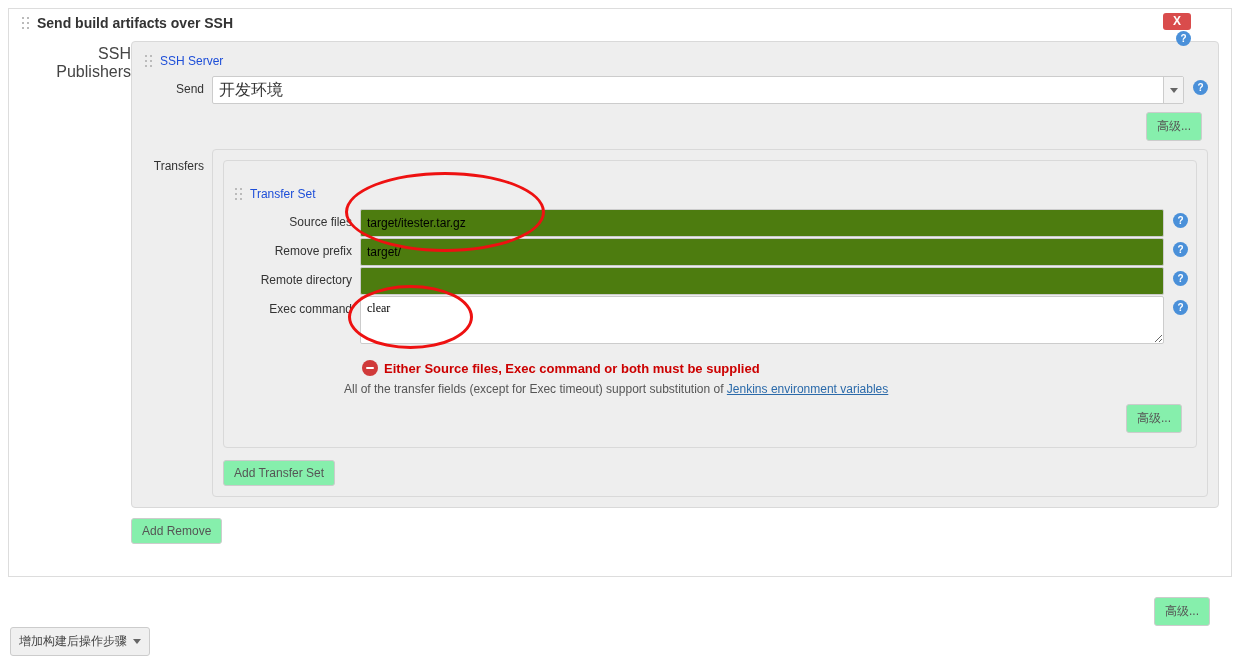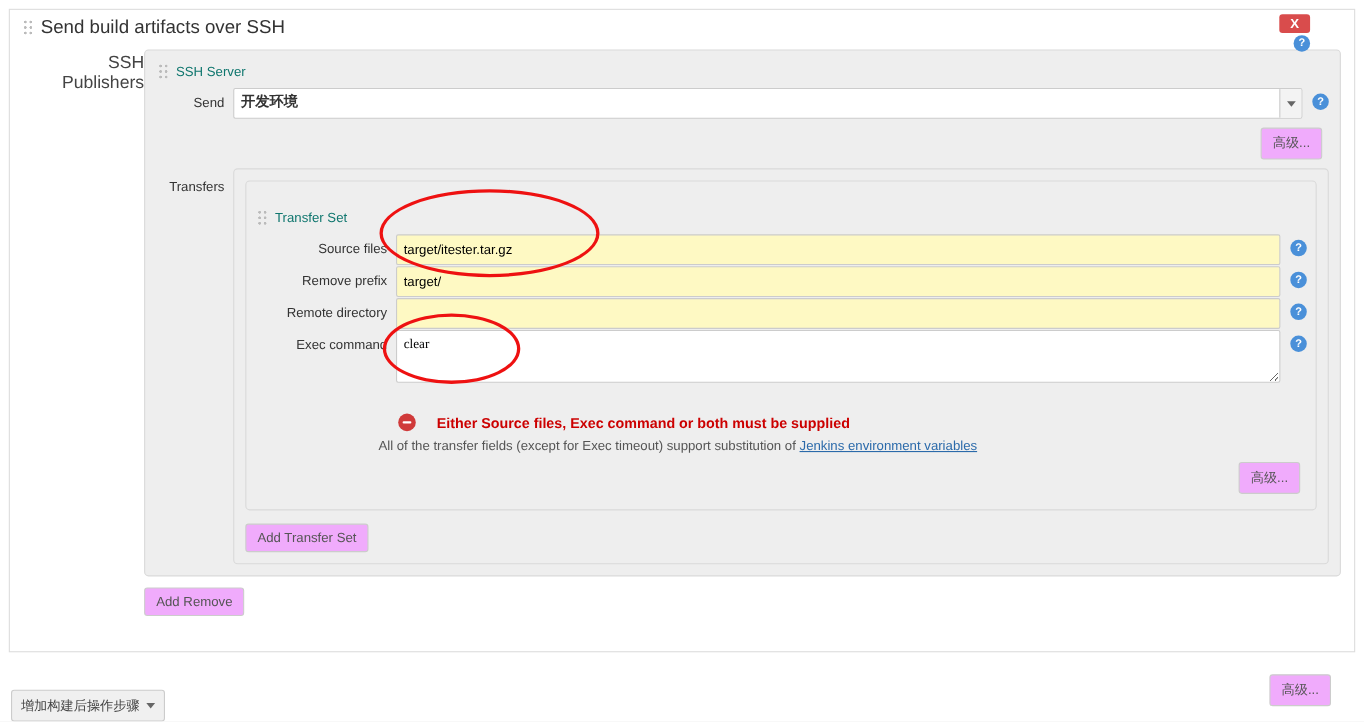--- a/index.html
+++ b/index.html
@@ -46,22 +46,22 @@
     background: #4a90d9;
     color: #fff;
     font-size: 10px;
     font-weight: bold;
     display: inline-flex;
     align-items: center;
     justify-content: center;
     cursor: pointer;
   }
   .section-header {
-    font-weight: normal;
-    font-size: 17px;
+    font-weight: bold;
+    font-size: 14px;
     padding: 6px 12px;
     display: flex;
     align-items: center;
     gap: 6px;
   }
   .drag-dots {
     width: 10px;
     height: 14px;
     background:
       radial-gradient(circle at 2px 2px, #bbb 1px, transparent 1.5px),
@@ -86,21 +86,21 @@
   }
   .right-content {
     flex: 1;
   }
   .sub-header {
     font-size: 12px;
     padding: 2px 2px 8px 2px;
     display: flex;
     align-items: flex-end;
     gap: 6px;
-    color: #0f766e;
+    color: #1d4ed8;
   }
   .field-row {
     display: flex;
     align-items: flex-start;
     margin-bottom: 1px;
     position: relative;
   }
   .field-label {
     width: 70px;
     text-align: right;
@@ -119,33 +119,33 @@
     gap: 8px;
     padding-right: 24px;
   }
   .text-input {
     flex: 1;
     height: 28px;
     border: 1px solid #ccc;
     border-radius: 2px;
     padding: 4px 6px;
     font-size: 12px;
-    background: #fef9c3;
+    background: #4d7c0f;
   }
   .select-input {
     flex: 1;
     height: 28px;
     border: 1px solid #ccc;
     border-radius: 2px;
     padding: 2px 6px;
-    font-size: 13px;
+    font-size: 16px;
     background: #fff;
     display: flex;
+    align-items: center;
     position: relative;
-    font-weight: bold;
   }
   .select-arrow {
     position: absolute;
     right: 0;
     top: 0;
     bottom: 0;
     width: 20px;
     border-left: 1px solid #ccc;
     background: #f3f3f3;
     display: flex;
@@ -168,21 +168,21 @@
     background: #fff;
     resize: both;
     font-family: Liberation Serif, serif;
   }
   .right-help {
     position: absolute;
     right: 0px;
     top: 4px;
   }
   .btn {
-    background: #f0abfc;
+    background: #86efac;
     border: 1px solid #ccc;
     border-radius: 3px;
     padding: 5px 10px;
     font-size: 12px;
     color: #555;
     cursor: pointer;
   }
   .btn-row-right {
     display: flex;
     justify-content: flex-end;
@@ -197,22 +197,22 @@
   }
   .transfer-set {
     background: #eee;
     border: 1px solid #d9d9d9;
     border-radius: 4px;
     padding: 24px 8px 14px 8px;
   }
   .error-row {
     display: flex;
     align-items: center;
-    gap: 19px;
-    margin-top: 28px;
+    gap: 6px;
+    margin-top: 16px;
     margin-left: 130px;
     color: #c00;
     font-weight: bold;
     font-size: 13px;
   }
   .error-icon {
     width: 16px;
     height: 16px;
     border-radius: 50%;
     background: #d03a3a;

